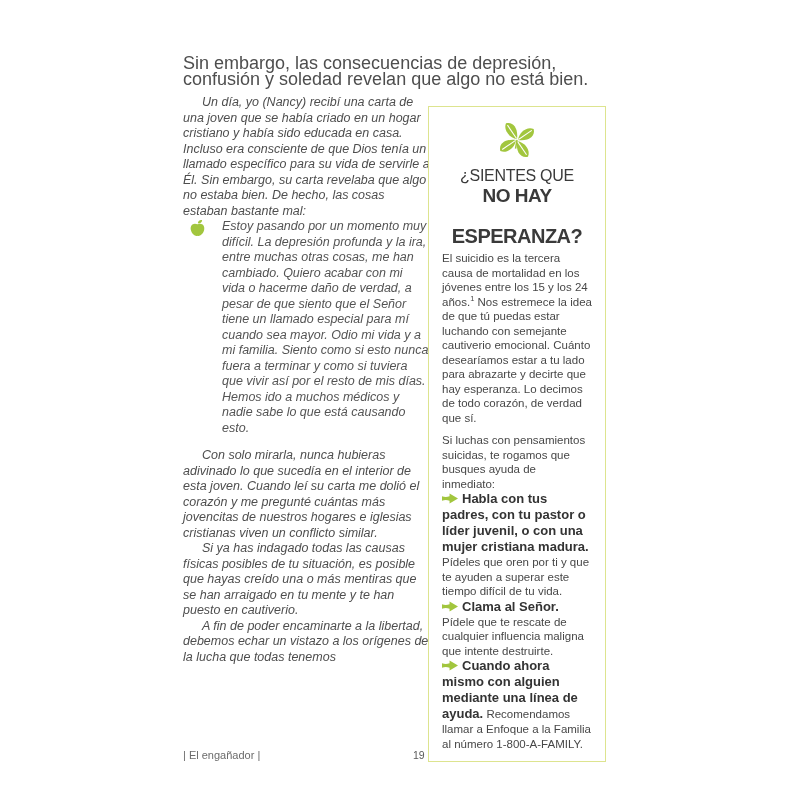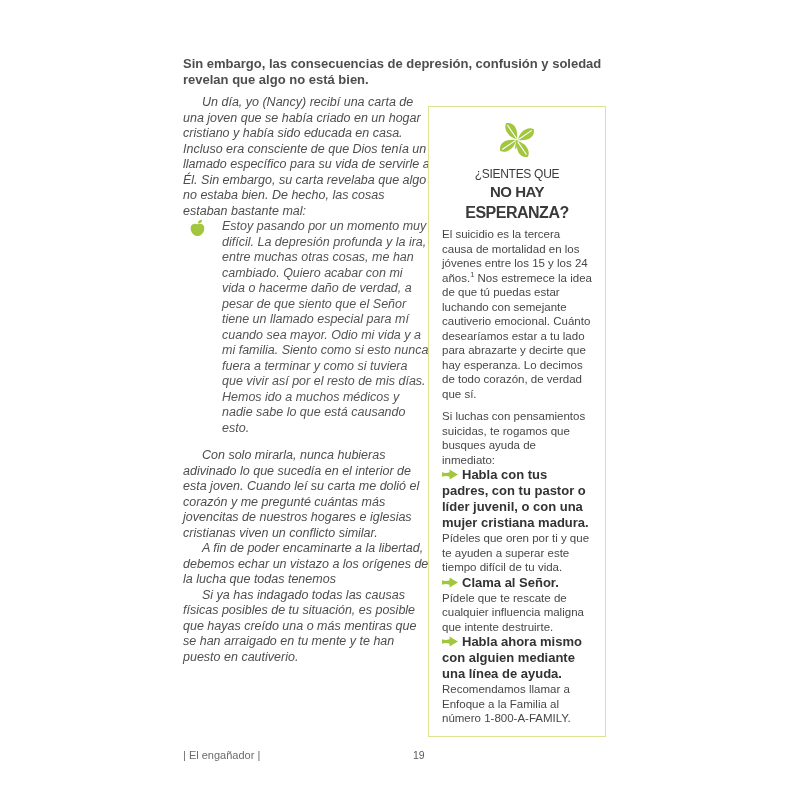--- a/index.html
+++ b/index.html
@@ -3,42 +3,42 @@
 <meta charset="utf-8">
 <style>
   html,body{margin:0;padding:0;background:#ffffff;}
   .page{
     position:relative;width:800px;height:800px;background:#ffffff;
     font-family:"Liberation Sans", sans-serif;overflow:hidden;
   }
   
   .para-intro{
     position:absolute;left:183px;top:56px;width:440px;
-    font-size:13px;line-height:15.5px;color:#4e4e4e;margin:0;font-weight:bold;
+    font-size:18px;line-height:15.5px;color:#4e4e4e;margin:0;
   }
   
   .left-col{
     position:absolute;left:183px;top:95px;width:248px;
     font-size:12.5px;line-height:15.5px;color:#4e4e4e;
   }
   .left-col p{margin:0;text-indent:19px;font-style:italic;}
   .quote-block{position:relative;margin:0 0 12px 39px;width:207px;}
   .quote-block p{margin:0;text-indent:0;font-style:italic;color:#545454;}
   .apple-wrap{position:absolute;left:-34px;top:0px;line-height:0;}
   
   .sidebar{
     position:absolute;left:428px;top:106px;width:178px;min-height:625px;
     box-sizing:border-box;border:1px solid #dde48f;
     padding:8px 13px 10px 13px;background:#ffffff;
   }
   .emblem{text-align:center;margin:2px 0 0 0;line-height:0;}
   .sb-title{margin:6px 0 4px 0;text-align:center;color:#3a3a3a;font-weight:normal;}
-  .sb-title .t1{display:block;font-size:12px;letter-spacing:-0.3px;font-weight:500;}
-  .sb-title .t2{display:block;font-size:15px;font-weight:bold;letter-spacing:-0.5px;line-height:21px;}
-  .sb-title .t3{display:block;font-size:16px;font-weight:bold;letter-spacing:-0.5px;line-height:21px;}
+  .sb-title .t1{display:block;font-size:16px;letter-spacing:-0.3px;font-weight:500;}
+  .sb-title .t2{display:block;font-size:19px;font-weight:bold;letter-spacing:-0.5px;line-height:21px;}
+  .sb-title .t3{display:block;font-size:20px;font-weight:bold;letter-spacing:-0.5px;line-height:21px;margin-top:20px;}
   .sidebar p{margin:0;font-size:11.5px;line-height:14.5px;color:#474747;}
   .sidebar .sb-intro{margin-top:4px;}
   .sidebar sup{font-size:7.5px;line-height:0;}
   .sidebar .sb-prompt{margin-top:8px;}
   .bullet{margin-top:12px;}
   .bullet .lead{font-size:13px;font-weight:bold;color:#333333;line-height:16px;}
   .arrow-wrap{display:inline-block;vertical-align:-1px;margin-right:4px;line-height:0;}
   
   .footer-label{position:absolute;left:183px;top:749px;font-size:11px;color:#6b6b6b;}
   .page-num{position:absolute;left:413px;top:749px;font-size:10.5px;color:#5a5a5a;}
@@ -57,22 +57,22 @@
       <span class="apple-wrap">
         <svg width="19" height="19" viewBox="0 0 20 20" aria-hidden="true">
           <path fill="#a2c63e" d="M10 5.6 C5.2 3.6 2 7 3 11.6 C4 16.2 8.1 18.7 10 17.6 C11.9 18.7 16 16.2 17 11.6 C18 7 14.8 3.6 10 5.6 Z"></path>
           <path fill="#a2c63e" d="M10.4 4.6 C10.3 2.2 12.6 0.7 14.9 1.3 C14.8 3.6 12.6 5.1 10.4 4.6 Z"></path>
         </svg>
       </span>
       <p>Estoy pasando por un momento muy difícil. La depresión profunda y la ira, entre muchas otras cosas, me han cambiado. Quiero acabar con mi vida o hacerme daño de verdad, a pesar de que siento que el Señor tiene un llamado especial para mí cuando sea mayor. Odio mi vida y a mi familia. Siento como si esto nunca fuera a terminar y como si tuviera que vivir así por el resto de mis días. Hemos ido a muchos médicos y nadie sabe lo que está causando esto.</p>
     </div>
 
     <p>Con solo mirarla, nunca hubieras adivinado lo que sucedía en el interior de esta joven. Cuando leí su carta me dolió el corazón y me pregunté cuántas más jovencitas de nuestros hogares e iglesias cristianas viven un conflicto similar.</p>
+    <p>Si ya has indagado todas las causas físicas posibles de tu situación, es posible que hayas creído una o más mentiras que se han arraigado en tu mente y te han puesto en cautiverio.</p>
     <p>A fin de poder encaminarte a la libertad, debemos echar un vistazo a los orígenes de la lucha que todas tenemos</p>
-    <p>Si ya has indagado todas las causas físicas posibles de tu situación, es posible que hayas creído una o más mentiras que se han arraigado en tu mente y te han puesto en cautiverio.</p>
   </div>
 
   <aside class="sidebar">
     <div class="emblem">
       <svg width="42" height="44" viewBox="0 0 44 46" aria-hidden="true">
         <g fill="#a2c63e">
           <path d="M22 23 C13.5 21.5 7.5 13.5 10.5 6.5 C18.5 4.5 23.5 12.5 22 23 Z"></path>
           <path d="M22 23 C13.5 21.5 7.5 13.5 10.5 6.5 C18.5 4.5 23.5 12.5 22 23 Z" transform="rotate(90 22 24)"></path>
           <path d="M22 23 C13.5 21.5 7.5 13.5 10.5 6.5 C18.5 4.5 23.5 12.5 22 23 Z" transform="rotate(180 22 24)"></path>
           <path d="M22 23 C13.5 21.5 7.5 13.5 10.5 6.5 C18.5 4.5 23.5 12.5 22 23 Z" transform="rotate(270 22 24)"></path>
@@ -109,19 +109,19 @@
         <svg width="16" height="11" viewBox="0 0 18 12" aria-hidden="true">
           <path fill="#a2c63e" d="M0 3.6 C3 4.4 5.5 4.4 8.5 3.6 L8.5 0.5 L18 6 L8.5 11.5 L8.5 8.4 C5.5 7.6 3 7.6 0 8.4 Z"></path>
         </svg>
       </span><span class="lead">Clama al Señor.</span><span> Pídele que te rescate de cualquier influencia maligna que intente destruirte.</span></p>
 
     <p class="bullet">
       <span class="arrow-wrap">
         <svg width="16" height="11" viewBox="0 0 18 12" aria-hidden="true">
           <path fill="#a2c63e" d="M0 3.6 C3 4.4 5.5 4.4 8.5 3.6 L8.5 0.5 L18 6 L8.5 11.5 L8.5 8.4 C5.5 7.6 3 7.6 0 8.4 Z"></path>
         </svg>
-      </span><span class="lead">Habla ahora mismo con alguien mediante una línea de ayuda.</span><span> Recomendamos llamar a Enfoque a la Familia al número 1-800-A-FAMILY.</span></p>
+      </span><span class="lead">Cuando ahora mismo con alguien mediante una línea de ayuda.</span><span> Recomendamos llamar a Enfoque a la Familia al número 1-800-A-FAMILY.</span></p>
   </aside>
 
   <span class="footer-label">| El engañador |</span>
   <span class="page-num">19</span>
 
 </div>
 
 </body></html>

